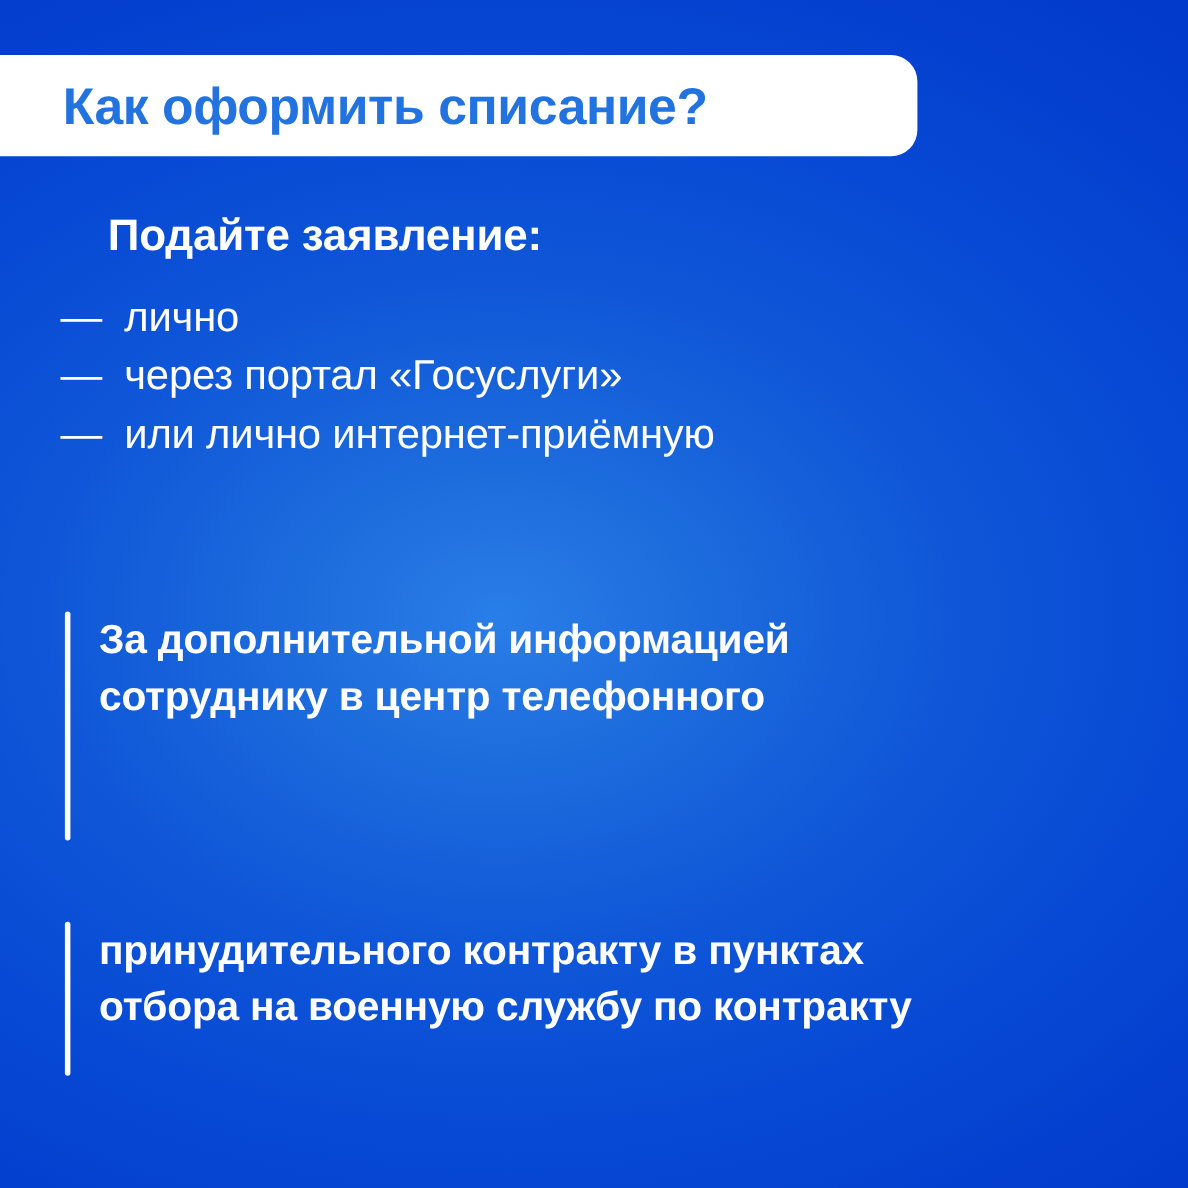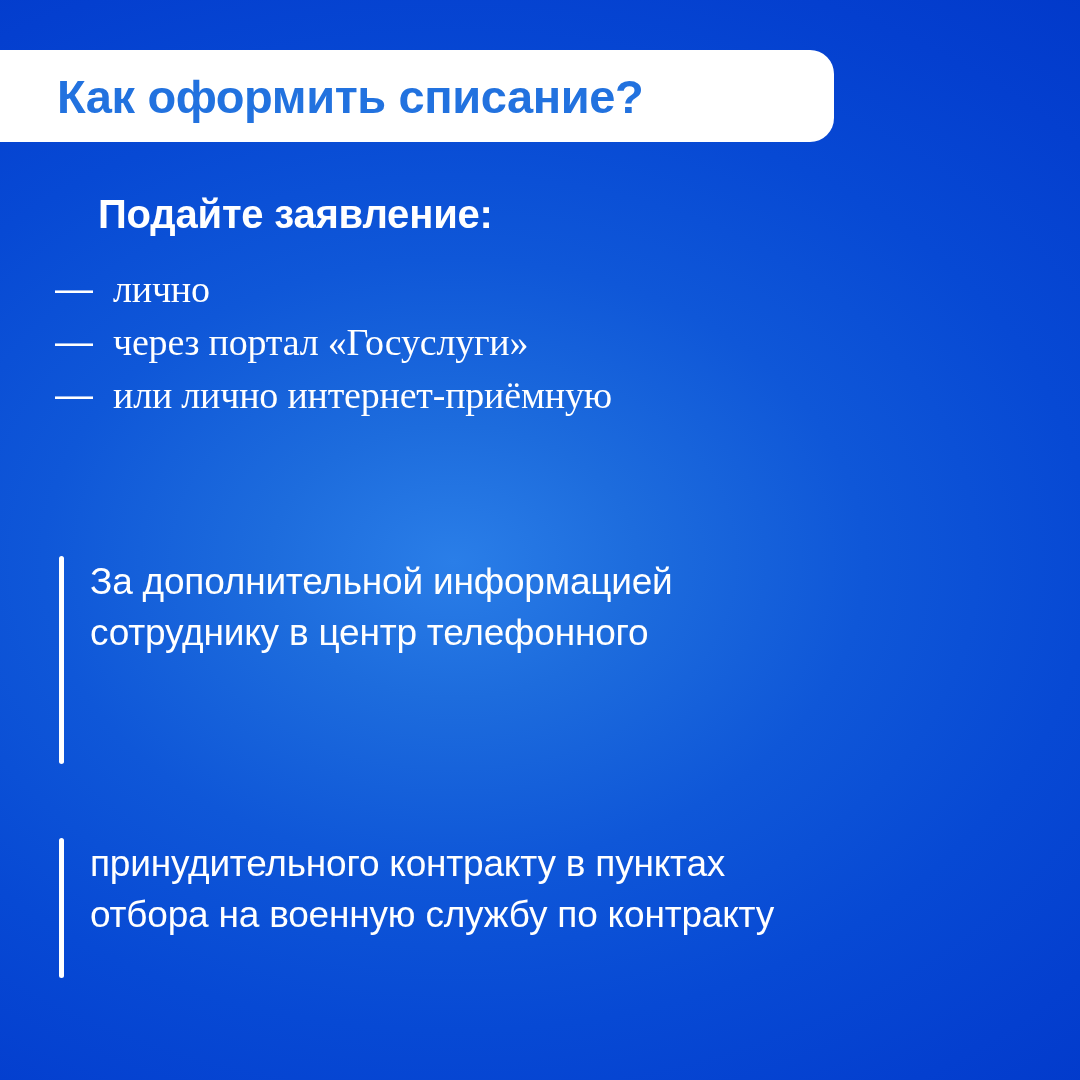--- a/index.html
+++ b/index.html
@@ -82,21 +82,20 @@
     align-items:flex-start;
     margin-bottom:2px;
   }
   .dash-mark {
     flex:0 0 auto;
     width:58px;
     color:#ffffff;
   }
   .dash-body {
     flex:1 1 auto;
-    font-family:Liberation Serif, serif;
   }
   .dash-body .cont {
     display:block;
   }
 
   
   .quote {
     position:absolute;
     display:flex;
     align-items:stretch;
@@ -107,21 +106,21 @@
     background:#ffffff;
     border-radius:3px;
     margin-right:26px;
   }
   .quote-text {
     color:#ffffff;
     font-size:37px;
     line-height:51px;
     letter-spacing:-0.2px;
   }
-  .quote-text .ln { display:block; white-space:nowrap; }
+  .quote-text .ln { display:block; white-space:nowrap;font-weight:bold; }
 
   #quote-contact { left:59px; top:556px; height:208px; }
   #quote-duty    { left:59px; top:838px; height:140px; }
 </style>
 </head>
 <body>
 
 <div id="poster">
 
   <div class="title-banner">

